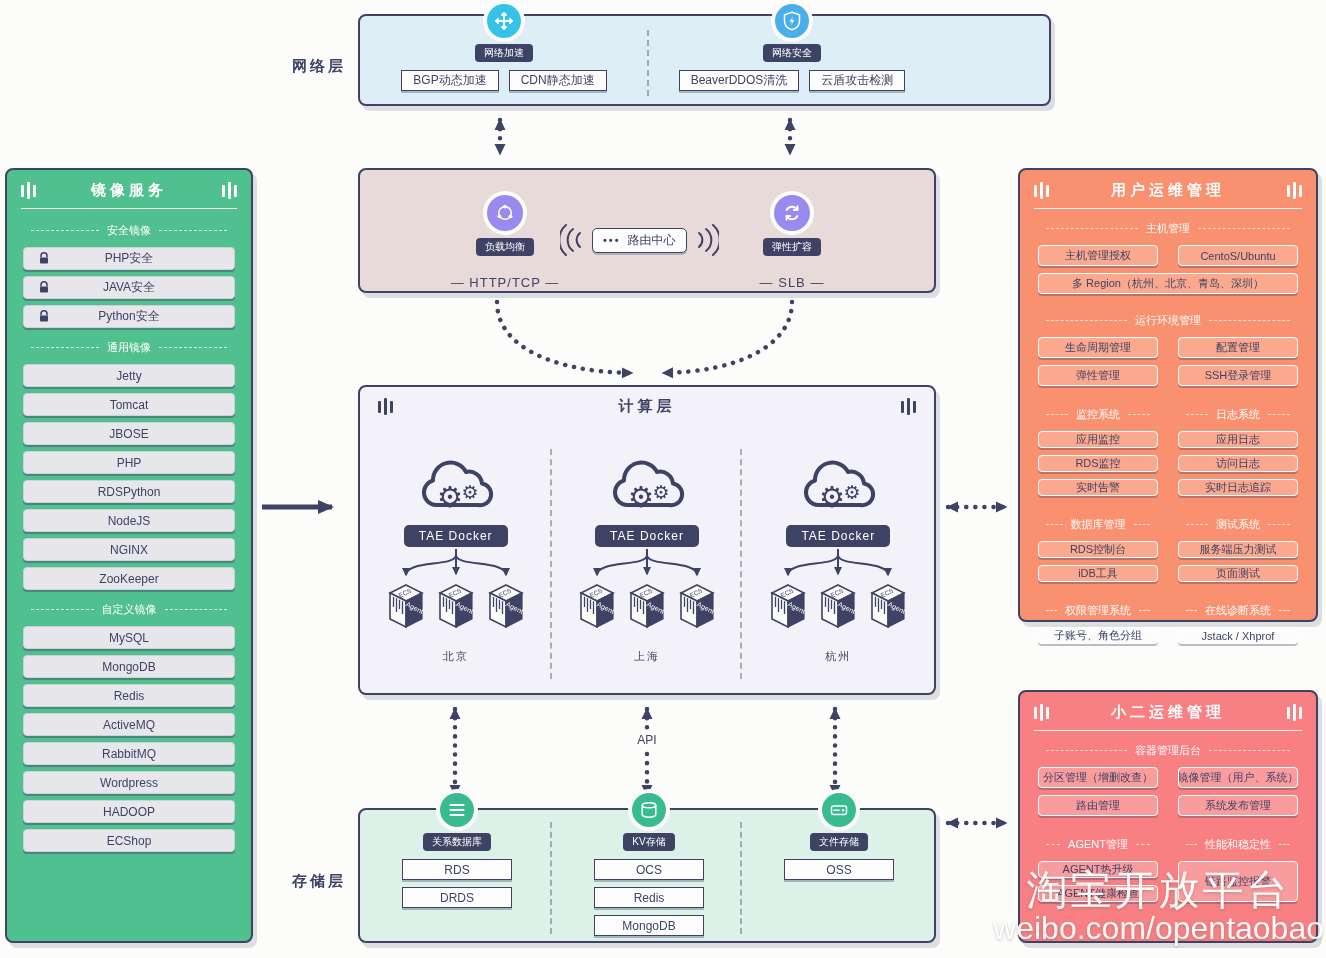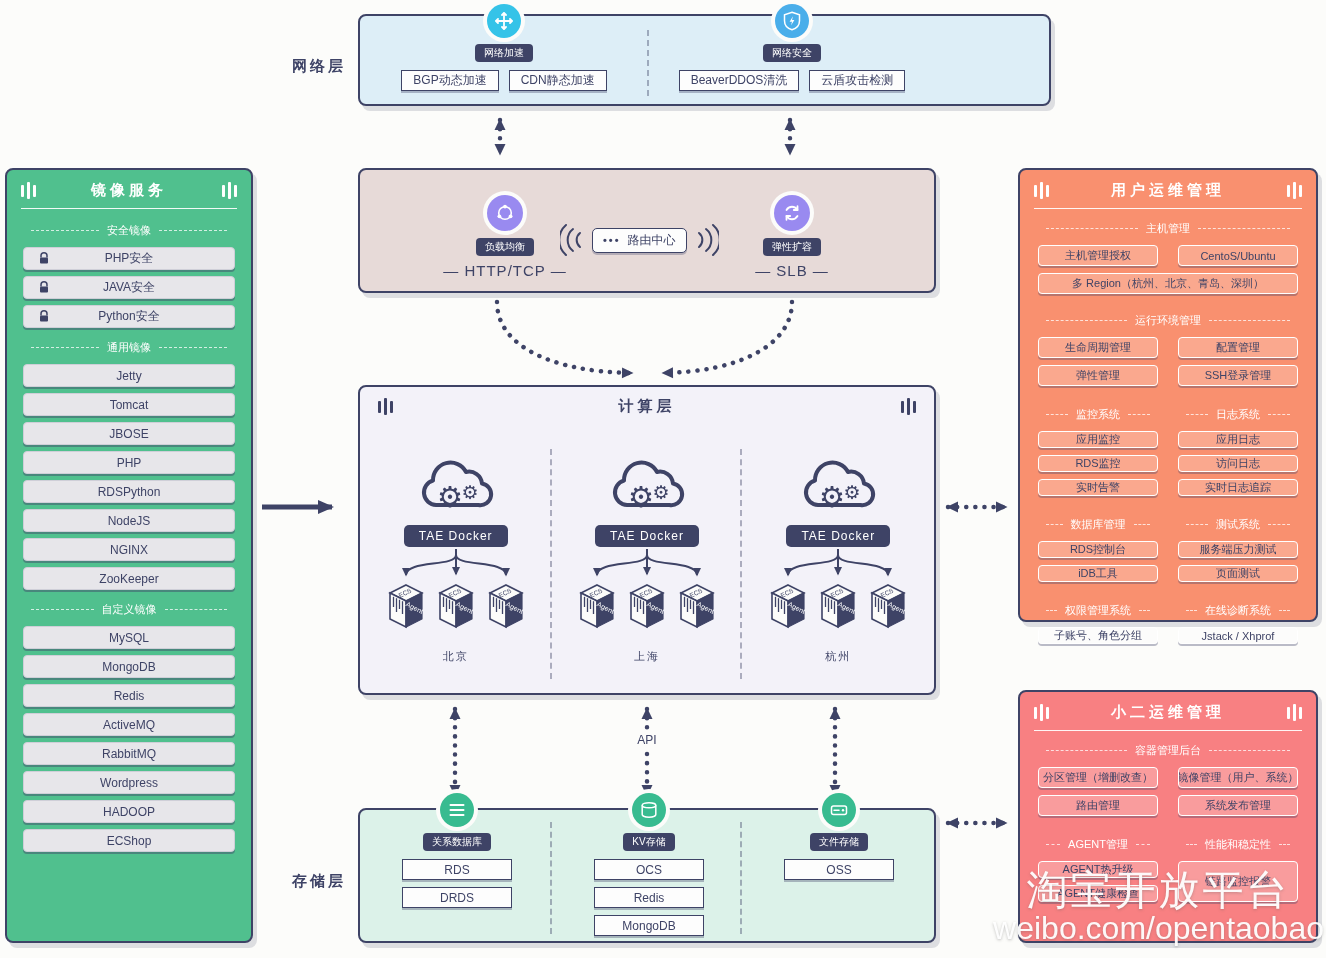--- a/index.html
+++ b/index.html
@@ -48,21 +48,21 @@
   #net-panel .igroup{top:-12px;width:232px;}
   #storage-panel .igroup{top:-17px;width:116px;}
   .igroup .pill{margin-top:6px;}
   .btnrow{display:flex;gap:10px;margin-top:8px;}
   .btnrow.v{flex-direction:column;gap:7px;width:110px;}
   .btnrow.v .w-btn{width:100%;}
   .vsep{position:absolute;border-left:2px dashed rgba(62,67,102,.4);width:0;}
   
   .gw-group{position:absolute;top:25px;display:flex;flex-direction:column;align-items:center;width:120px;}
   .gw-group .cicon{width:36px;height:36px;}
-  .gw-caption{margin-top:6px;font-size:15px;letter-spacing:1px;color:#3e4366;white-space:nowrap;}
+  .gw-caption{margin-top:19px;font-size:13px;letter-spacing:1px;color:#3e4366;white-space:nowrap;}
   #gw-router{position:absolute;left:200px;top:52px;display:flex;align-items:center;gap:6px;}
   .router-box{background:#fdfdfd;border:1.5px solid #3e4366;border-radius:5px;padding:3px 10px;display:flex;align-items:center;gap:7px;
               font-size:12px;color:#3e4366;box-shadow:0 2px 0 rgba(62,67,102,.3);white-space:nowrap;}
   .router-box .dots{font-weight:bold;letter-spacing:2px;font-size:11px;}
   
   #compute-head{position:absolute;left:0;right:0;top:10px;display:flex;align-items:center;justify-content:space-between;padding:0 18px;}
   #compute-title{color:#3e4366;font-size:15px;letter-spacing:4px;font-weight:bold;}
   #compute-cols{position:absolute;left:0;right:0;top:68px;bottom:0;display:flex;}
   .ccol{flex:1;display:flex;flex-direction:column;align-items:center;}
   .ccol .pill.docker{margin-top:6px;}

